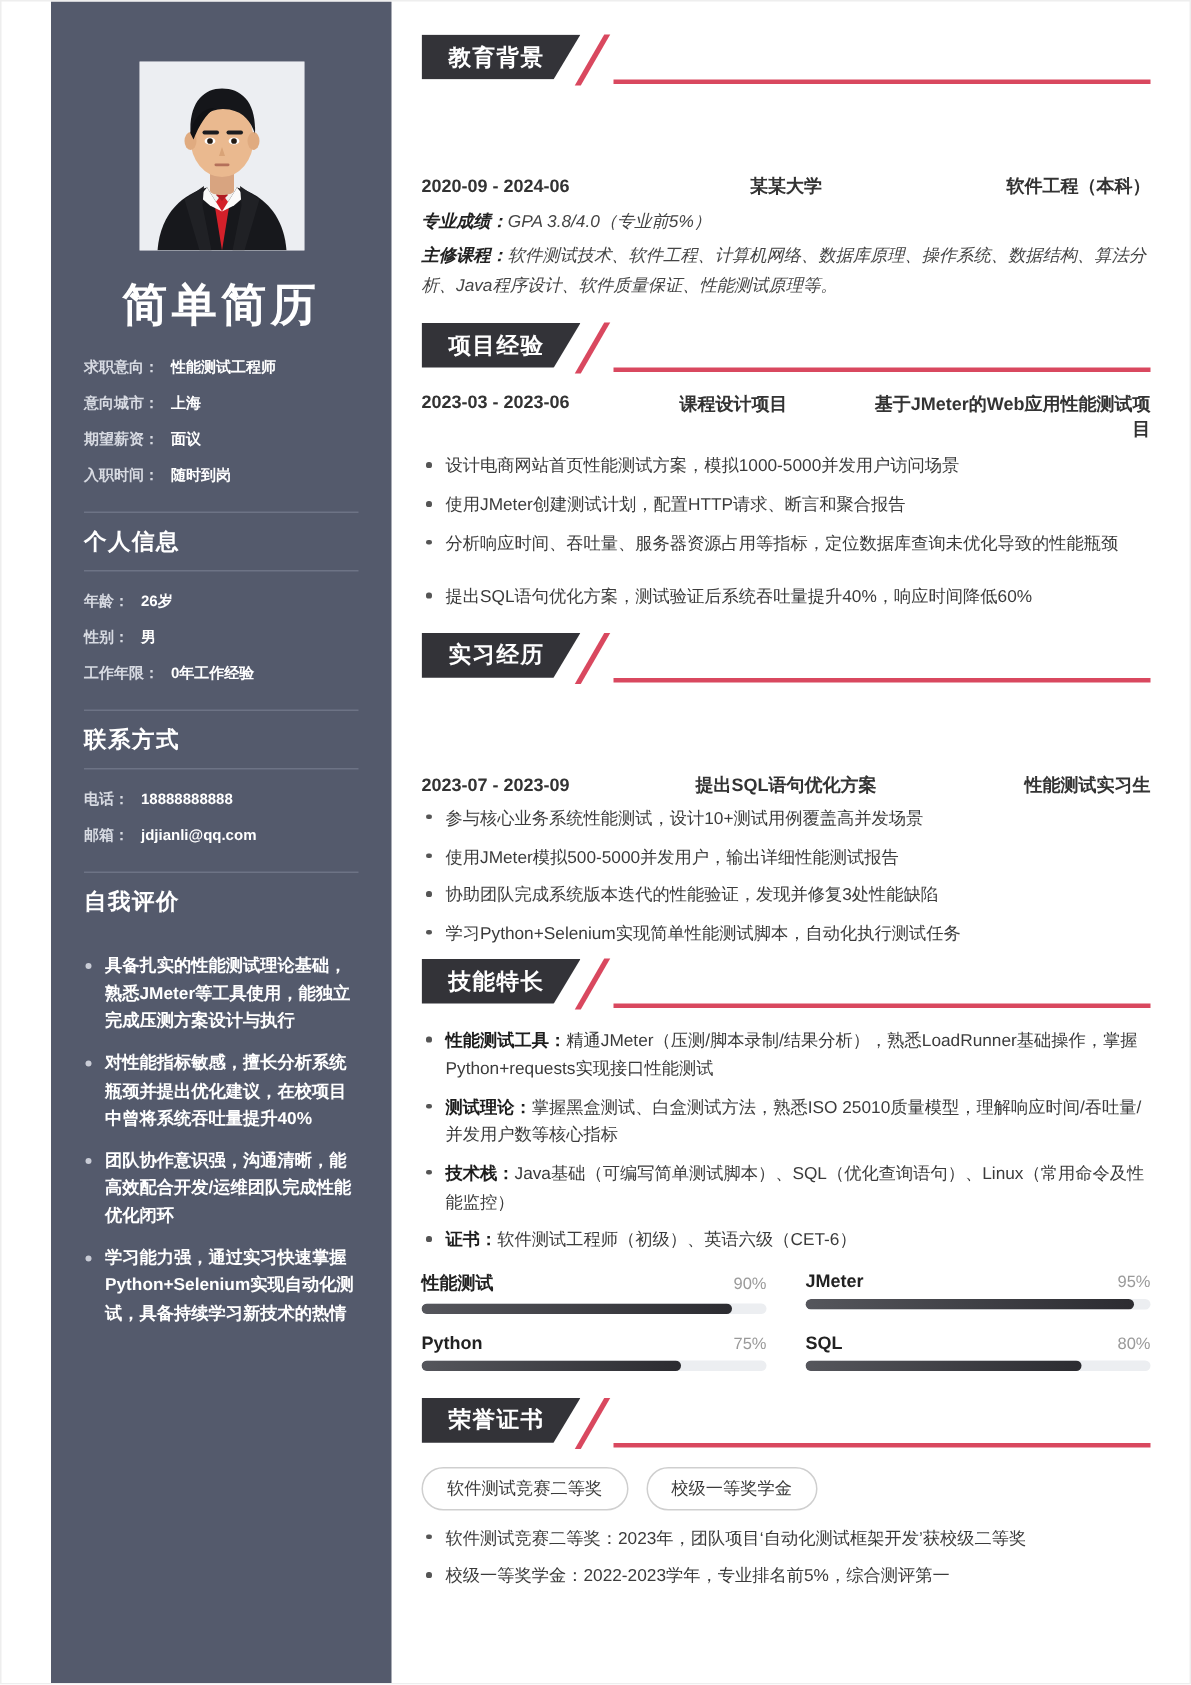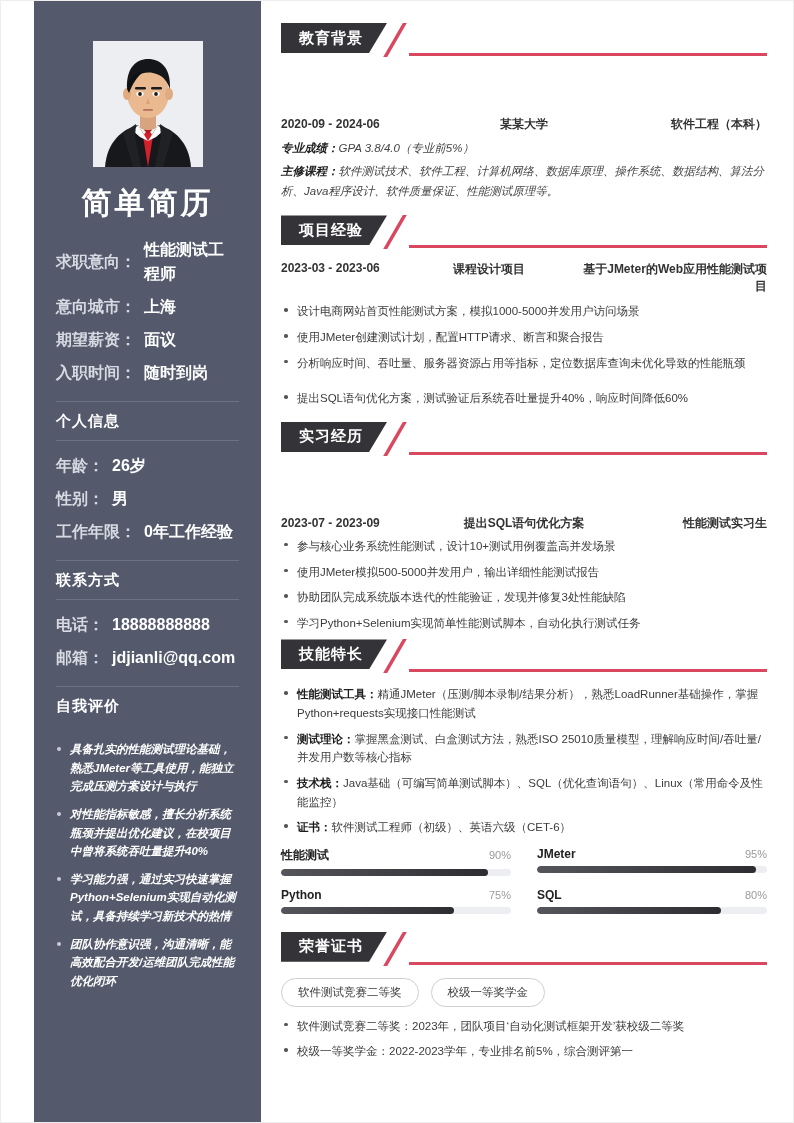--- a/index.html
+++ b/index.html
@@ -39,46 +39,46 @@
     color: #ffffff;
     font-size: 30px;
     font-weight: bold;
     letter-spacing: 3px;
     margin-top: 16px;
     margin-bottom: 14px;
   }
 
   .kv {
     color: #ffffff;
-    font-size: 16px;
+    font-size: 10px;
     font-weight: bold;
     line-height: 1.5;
     margin-bottom: 9px;
     display: flex;
-    align-items: center;
+    align-items: flex-end;
   }
   .kv .k { color: #d7dae2; white-space: nowrap; }
   .kv .v { color: #ffffff; margin-left: 8px; }
 
   .side-sec {
     margin-top: 16px;
   }
   .side-sec-title {
     color: #ffffff;
     font-size: 15px;
     font-weight: bold;
     padding: 10px 0 9px 0;
     border-top: 1px solid #6d7385;
     border-bottom: 1px solid #6d7385;
     margin-bottom: 13px;
     letter-spacing: 1px;
   }
   .side-sec-title.no-bottom { border-bottom: none; padding-bottom: 4px; margin-bottom: 8px;}
 
-  .eval-list { list-style: none; margin-top: 20px; font-style: italic; }
+  .eval-list { list-style: none; margin-top: 20px; }
   .eval-list li {
     position: relative;
     color: #ffffff;
     font-size: 11.5px;
     font-weight: bold;
     line-height: 1.62;
     padding-left: 14px;
     margin-bottom: 9px;
   }
   .eval-list li::before {
@@ -314,22 +314,22 @@
         <span class="k">邮箱：</span>
         <span class="v">jdjianli@qq.com</span>
       </div>
     </div>
 
     <div class="side-sec">
       <div class="side-sec-title no-bottom">自我评价</div>
       <ul class="eval-list">
         <li>具备扎实的性能测试理论基础，熟悉JMeter等工具使用，能独立完成压测方案设计与执行</li>
         <li>对性能指标敏感，擅长分析系统瓶颈并提出优化建议，在校项目中曾将系统吞吐量提升40%</li>
+        <li>团队协作意识强，沟通清晰，能高效配合开发/运维团队完成性能优化闭环</li>
         <li>学习能力强，通过实习快速掌握Python+Selenium实现自动化测试，具备持续学习新技术的热情</li>
-        <li>团队协作意识强，沟通清晰，能高效配合开发/运维团队完成性能优化闭环</li>
       </ul>
     </div>
   </aside>
 
   <main class="main">
 
     <section class="sec">
       <div class="sec-head">
         <div class="tag">教育背景</div>
         <div class="slash" style="left:112px;">

